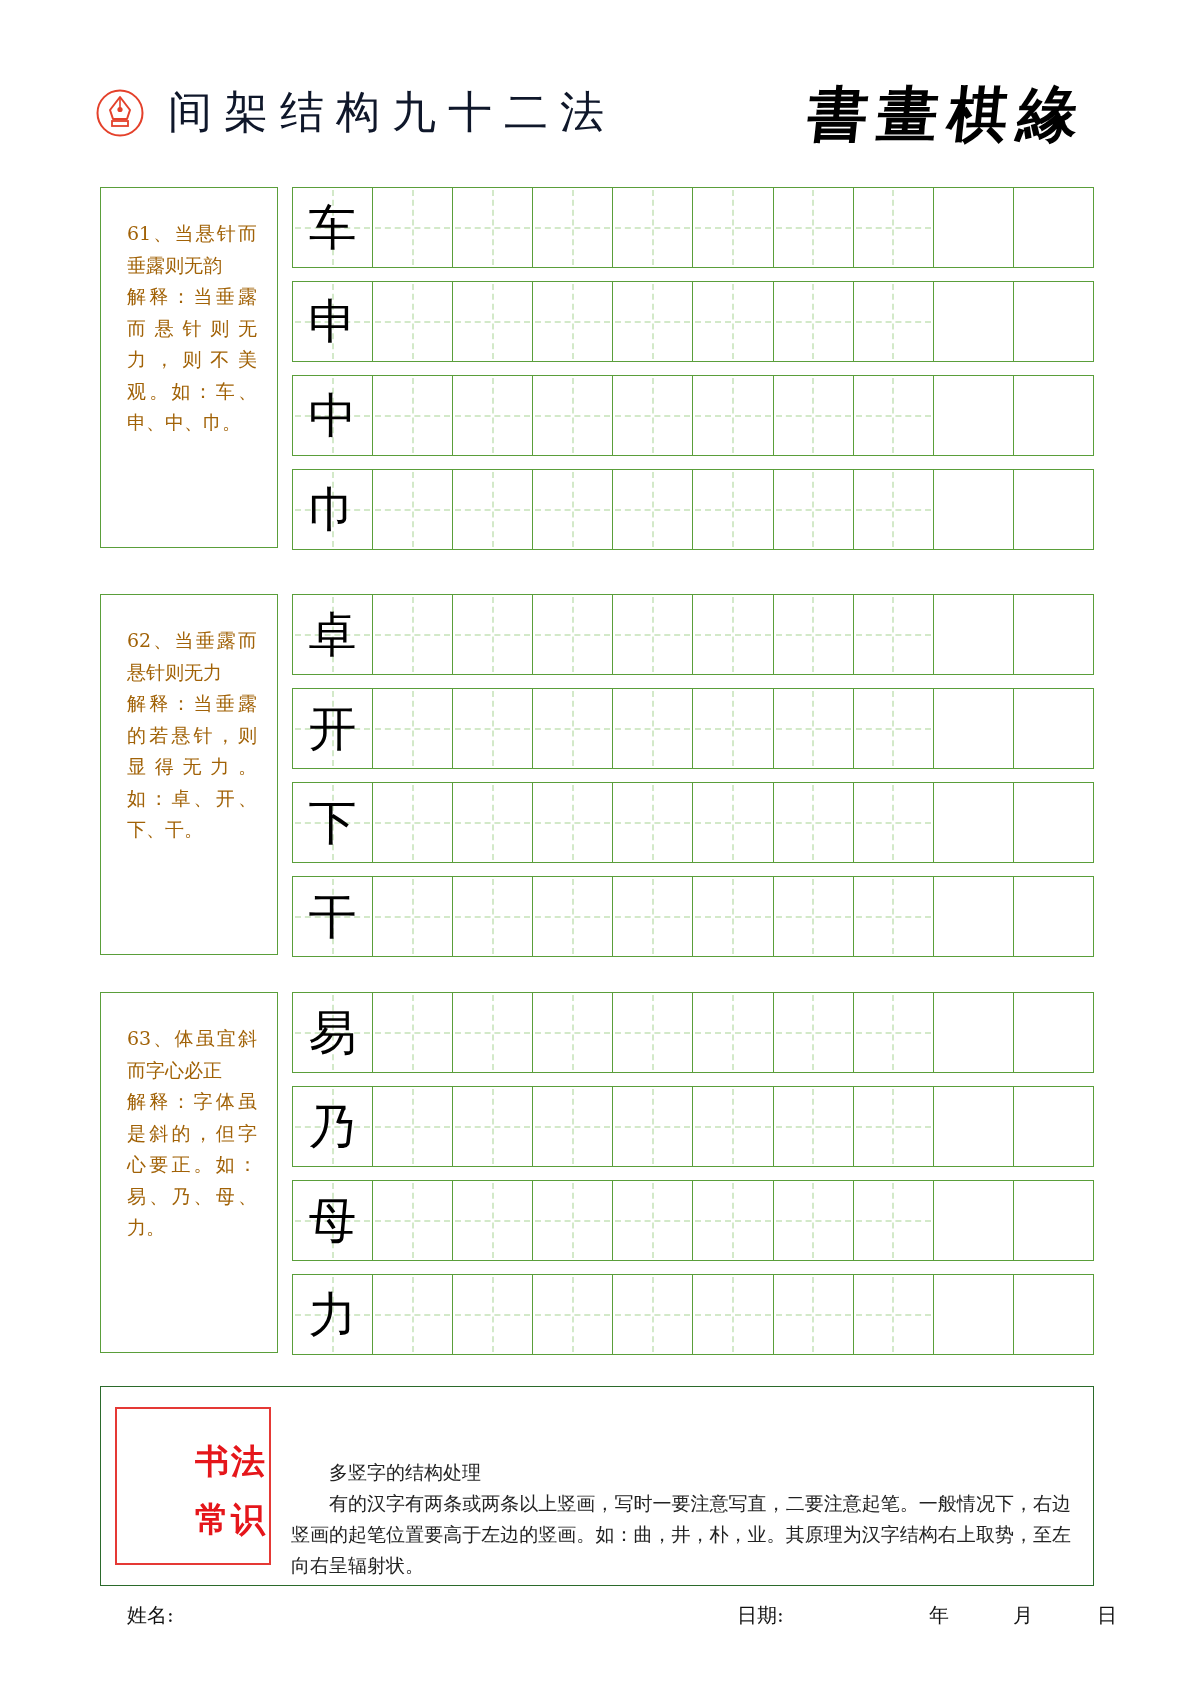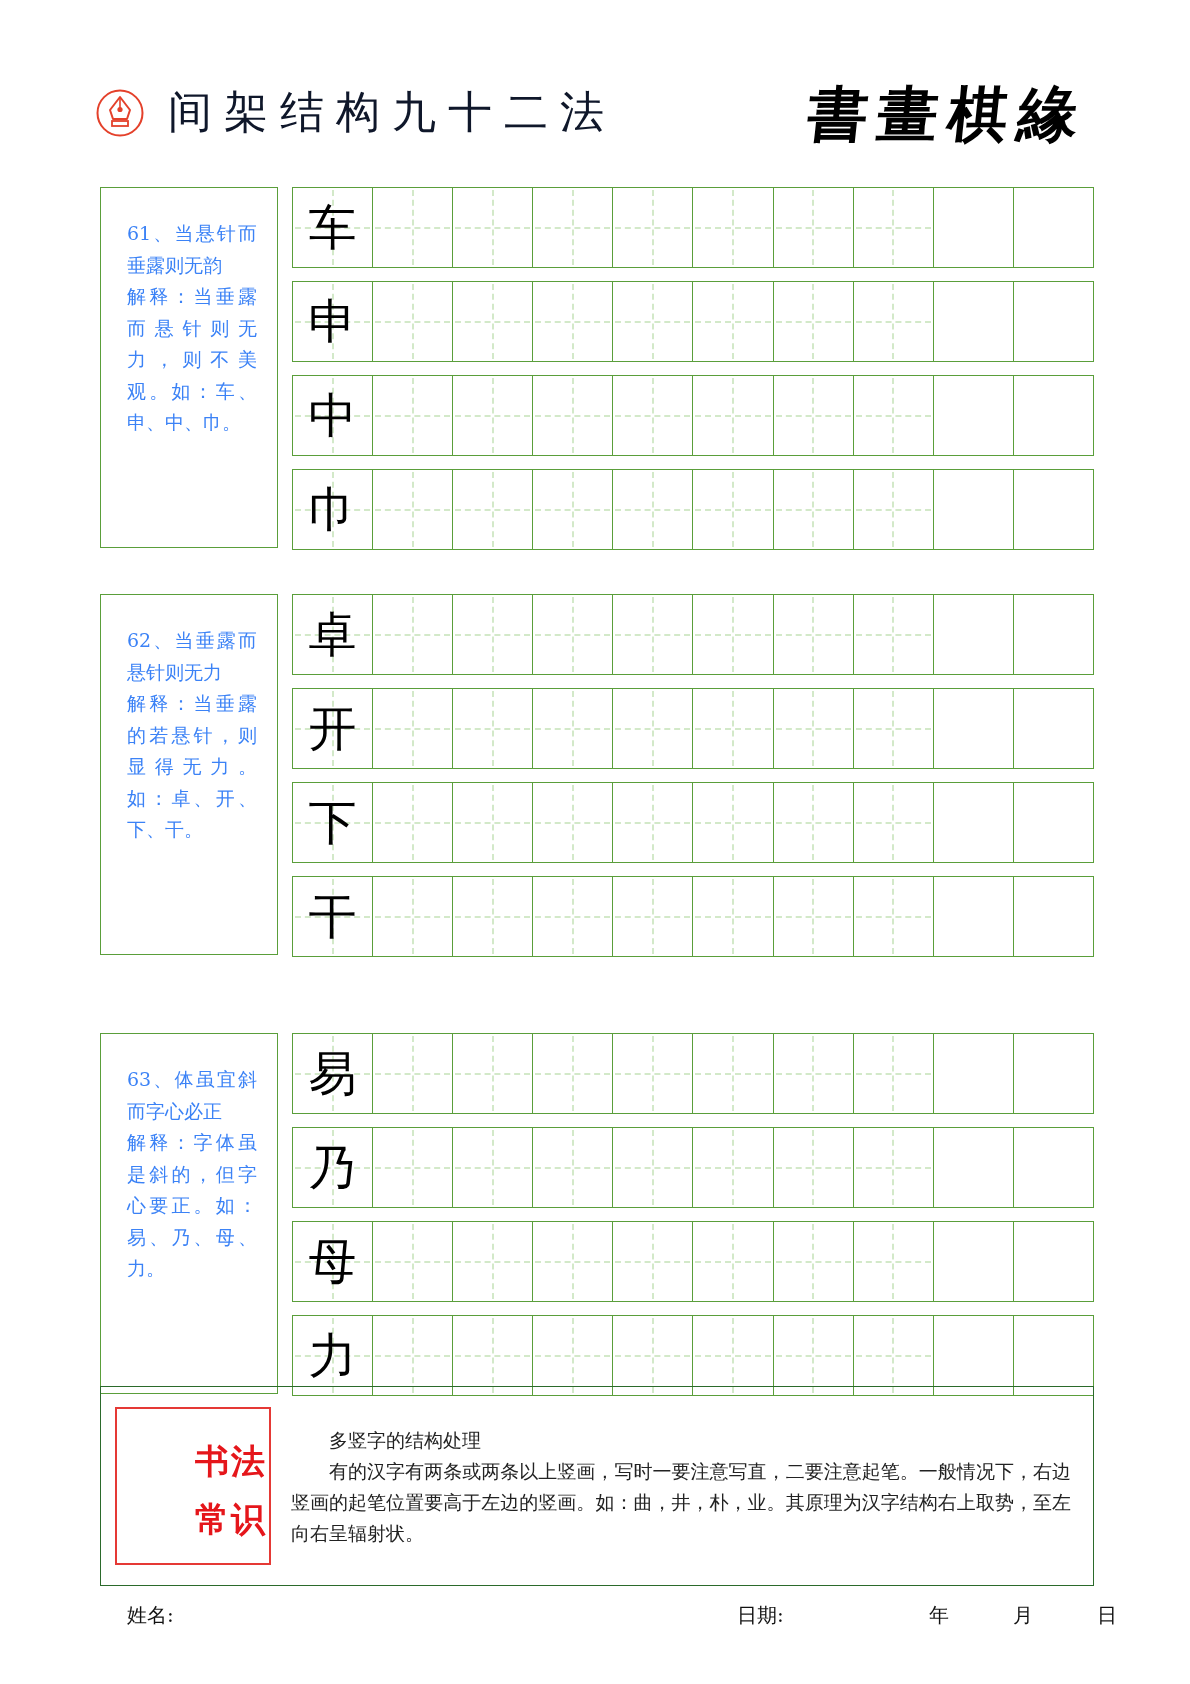--- a/index.html
+++ b/index.html
@@ -11,21 +11,21 @@
   .title { position: absolute; left: 156px; top: 84px; font-size: 44px; letter-spacing: 12px;
            line-height: 56px; color: #0f172a; font-family: "DejaVu Serif", serif; margin-left: 12px; }
   .brand { position: absolute; left: 808px; top: 78px; font-size: 60px; font-weight: bold;
            letter-spacing: 10px; line-height: 72px; color: #000; font-family: "DejaVu Serif", serif;
            transform: skewX(-6deg); }
 
   .section { position: absolute; left: 100px; width: 994px; height: 363px; }
   .explain { position: absolute; left: 0; top: 0; width: 178px; height: 361px;
              border: 1.5px solid #5a9e3a; box-sizing: border-box; }
   .explain-text { position: absolute; left: 26px; top: 30px; width: 130px;
-                  font-size: 19px; line-height: 31.5px; color: #3b82f6; text-align: justify;
+                  font-size: 19px; line-height: 31.5px; color: #a16207; text-align: justify;
                   font-family: "DejaVu Serif", serif; word-break: break-all; }
 
   .grid { position: absolute; left: 192px; top: 0; width: 802px; }
   .grid-row { position: absolute; left: 0; width: 802px; height: 81px; display: flex;
               border: 1.5px solid #5a9e3a; box-sizing: border-box; }
   .cell { position: relative; flex: 1 1 0; height: 100%; box-sizing: border-box;
           border-right: 1.5px solid #5a9e3a; }
   .cell:last-child { border-right: none; }
   .cell.guides::before { content: ""; position: absolute; left: 50%; top: 2px; bottom: 2px;
           border-left: 2.5px dashed #d3e9c9; transform: translateX(-1px); }
@@ -36,21 +36,21 @@
           font-size: 48px; font-family: "DejaVu Serif", serif; color: #000; }
 
   .info { position: absolute; left: 100px; top: 1386px; width: 994px; height: 200px;
           border: 1.5px solid #2b6a2b; box-sizing: border-box; }
   .stamp { position: absolute; left: 14px; top: 20px; width: 156px; height: 158px;
            border: 2px solid #e53935; box-sizing: border-box; }
   .stamp-line { position: absolute; left: 0; width: 100%; text-align: center; font-size: 34px;
            font-weight: bold; color: #e5161b; letter-spacing: 2px; font-family: "DejaVu Sans", sans-serif; padding-left: 38px; }
   .info-text { position: absolute; left: 190px; top: 38px; width: 780px; font-size: 19px;
            line-height: 31px; color: #222; font-family: "DejaVu Serif", serif; }
-  .info-heading { text-indent: 38px; }
+  .info-heading { text-indent: 38px; margin-top: 32px; }
   .info-body { text-indent: 38px; text-align: justify; }
 
   .footer { position: absolute; left: 0; top: 1600px; width: 1190px; height: 40px;
             font-size: 20px; color: #111; font-family: "DejaVu Serif", serif; margin-left: 27px; }
   .footer span { position: absolute; top: 0; line-height: 30px; }
 </style>
 </head>
 <body>
 
 <div class="header">
@@ -192,21 +192,21 @@
       <div class="cell guides"></div>
       <div class="cell guides"></div>
       <div class="cell guides"></div>
       <div class="cell guides"></div>
       <div class="cell"></div>
       <div class="cell"></div>
     </div>
   </div>
 </div>
 
-<div class="section" style="top:1033px;">
+<div class="section" style="top:992px;">
   <div class="explain">
     <div class="explain-text">
       <span>63、体虽宜斜而字心必正</span><br>
       <span>解释：字体虽是斜的，但字心要正。如：易、乃、母、力。</span>
     </div>
   </div>
   <div class="grid">
     <div class="grid-row" style="top:0px;">
       <div class="cell guides">
           <span class="model-char">易</span>

